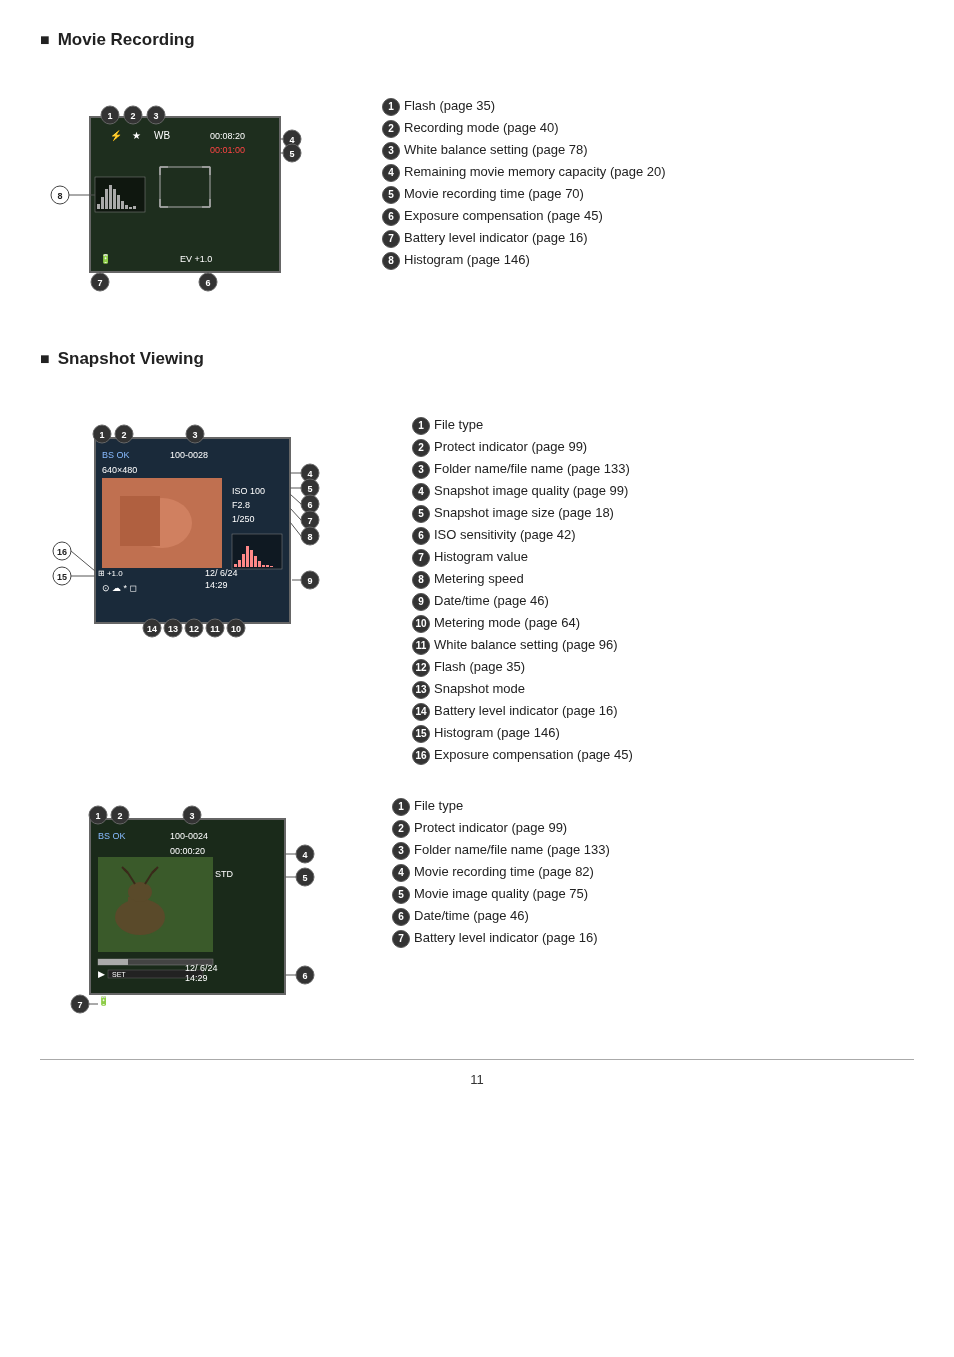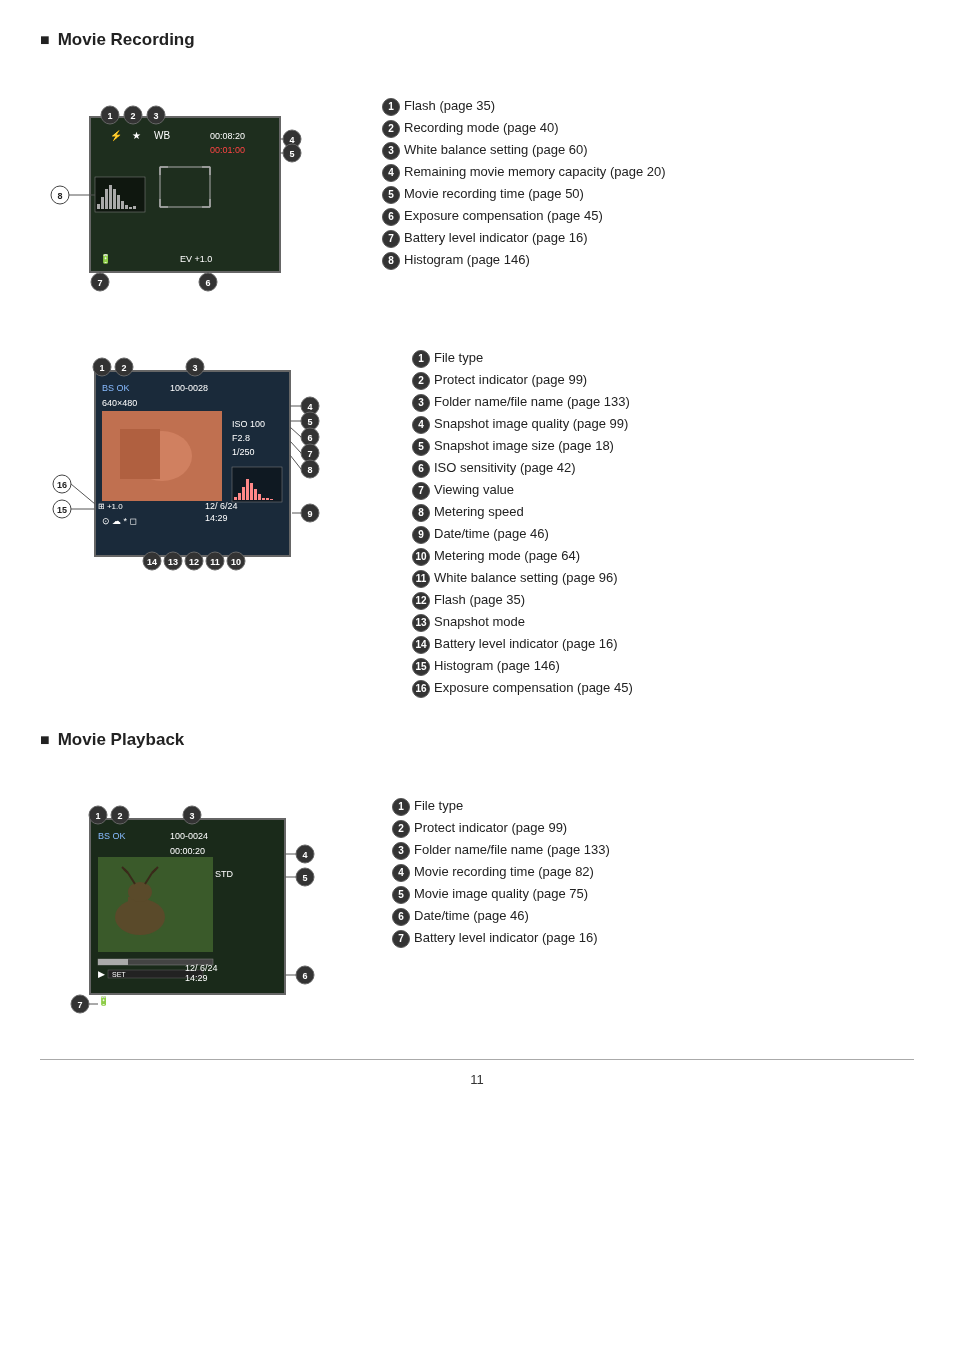--- a/index.html
+++ b/index.html
@@ -184,47 +184,48 @@
       <li>
         <span class="item-num bubble-dark">1</span>
         <span>Flash (page 35)</span>
       </li>
       <li>
         <span class="item-num bubble-dark">2</span>
         <span>Recording mode (page 40)</span>
       </li>
       <li>
         <span class="item-num bubble-dark">3</span>
-        <span>White balance setting (page 60)</span>
+        <span>White balance setting (page 78)</span>
       </li>
       <li>
         <span class="item-num bubble-dark">4</span>
         <span>Remaining movie memory capacity (page 20)</span>
       </li>
       <li>
         <span class="item-num bubble-dark">5</span>
-        <span>Movie recording time (page 50)</span>
+        <span>Movie recording time (page 70)</span>
       </li>
       <li>
         <span class="item-num bubble-dark">6</span>
         <span>Exposure compensation (page 45)</span>
       </li>
       <li>
         <span class="item-num bubble-dark">7</span>
         <span>Battery level indicator (page 16)</span>
       </li>
       <li>
         <span class="item-num bubble-dark">8</span>
         <span>Histogram (page 146)</span>
       </li>
     </ul>
   </div>
 </div>
 
 <div class="section">
+  <div class="section-title">Snapshot Viewing</div>
   <div class="section-body">
 
     <div class="camera-screen">
       <svg width="340" height="240" class="screen-svg">
 
         <rect x="55" y="22" width="195" height="185" fill="#1a2a3a" stroke="#666" stroke-width="2"></rect>
 
         <text x="62" y="42" fill="#88bbff" font-size="9">BS OK</text>
         <text x="130" y="42" fill="white" font-size="9">100-0028</text>
 
@@ -339,21 +340,21 @@
       <li>
         <span class="item-num bubble-dark">5</span>
         <span>Snapshot image size (page 18)</span>
       </li>
       <li>
         <span class="item-num bubble-dark">6</span>
         <span>ISO sensitivity (page 42)</span>
       </li>
       <li>
         <span class="item-num bubble-dark">7</span>
-        <span>Viewing value</span>
+        <span>Histogram value</span>
       </li>
       <li>
         <span class="item-num bubble-dark">8</span>
         <span>Metering speed</span>
       </li>
       <li>
         <span class="item-num bubble-dark">9</span>
         <span>Date/time (page 46)</span>
       </li>
       <li>
@@ -382,21 +383,20 @@
       </li>
       <li>
         <span class="item-num bubble-dark">16</span>
         <span>Exposure compensation (page 45)</span>
       </li>
     </ul>
   </div>
 </div>
 
 <div class="section">
-  <div class="section-title">Movie Playback</div>
   <div class="section-body">
 
     <div class="camera-screen">
       <svg width="320" height="230" class="screen-svg">
 
         <rect x="50" y="22" width="195" height="175" fill="#1a2a1a" stroke="#666" stroke-width="2"></rect>
 
         <text x="58" y="42" fill="#88bbff" font-size="9">BS OK</text>
         <text x="130" y="42" fill="white" font-size="9">100-0024</text>
 

